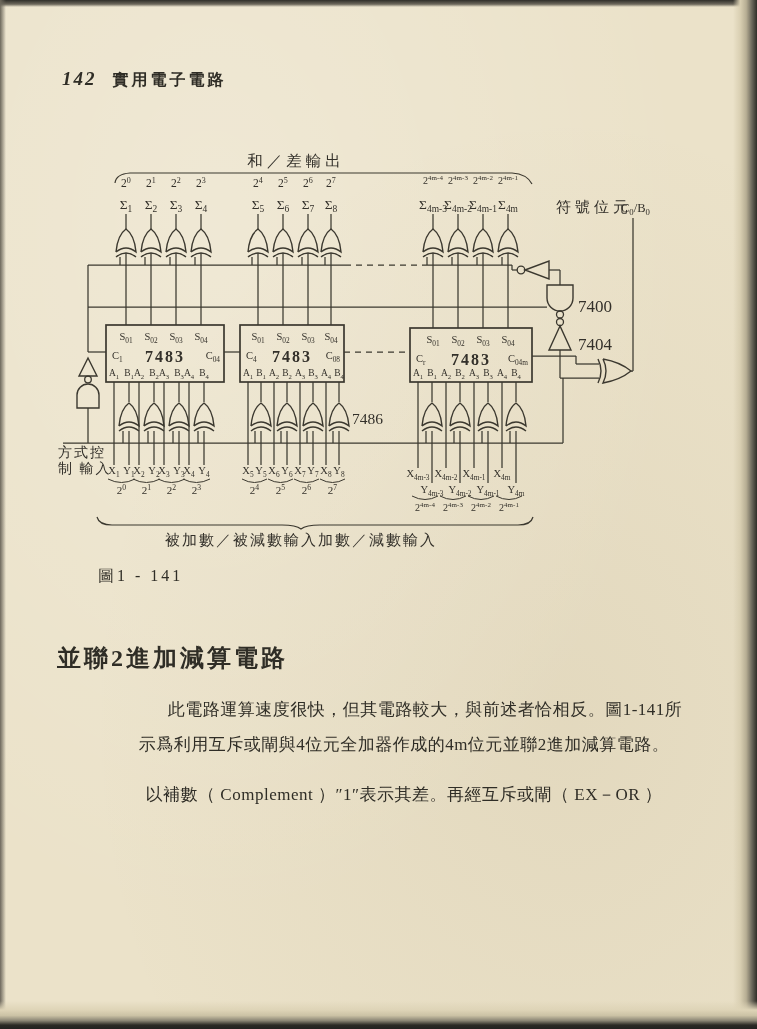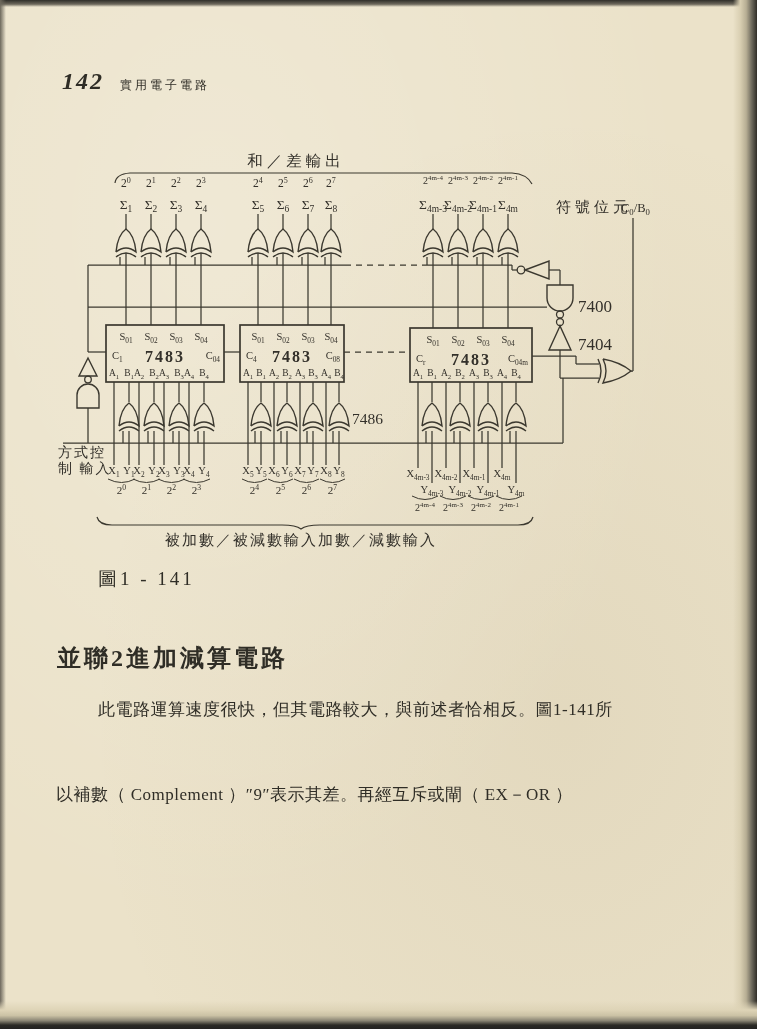--- a/index.html
+++ b/index.html
@@ -13,26 +13,26 @@
   }
   .edge-top{position:absolute;left:0;top:0;width:100%;height:7px;
     background:linear-gradient(#2f2e29,#6d685c 60%,rgba(0,0,0,0));}
   .edge-left{position:absolute;left:0;top:0;width:6px;height:100%;
     background:linear-gradient(90deg,#6d685c,rgba(0,0,0,0));}
   .edge-right{position:absolute;right:0;top:0;width:24px;height:100%;
     background:linear-gradient(90deg,rgba(0,0,0,0) 0%,#d9cfb2 30%,#b7ae94 55%,#6e6a5d 78%,#302e28 100%);}
   .edge-bottom{position:absolute;left:0;bottom:0;width:100%;height:28px;
     background:linear-gradient(rgba(0,0,0,0) 0%,#ded4b7 32%,#cbc2a5 52%,#8b8675 70%,#2b2a25 86%,#222120 100%);}
   .header{position:absolute;left:62px;top:68px;display:flex;align-items:baseline;gap:16px;}
-  .pageno{font-size:24px;font-weight:bold;letter-spacing:2px;font-style:italic;}
-  .booktitle{font-size:12px;letter-spacing:3px;font-weight:normal;}
+  .pageno{font-size:19px;font-weight:bold;letter-spacing:2px;font-style:italic;}
+  .booktitle{font-size:16px;letter-spacing:3px;font-weight:bold;}
   #diagram{position:absolute;left:0;top:0;}
-  .caption{position:absolute;left:98px;top:566px;font-size:19px;letter-spacing:3px;}
+  .caption{position:absolute;left:98px;top:566px;font-size:16px;letter-spacing:3px;}
   .heading{position:absolute;left:57px;top:642px;font-size:24px;font-weight:bold;letter-spacing:3px;margin:0;}
-  .para{position:absolute;left:56px;width:664px;font-size:17px;letter-spacing:0.5px;}
+  .para{position:absolute;left:72px;width:664px;font-size:17px;letter-spacing:0.5px;text-align:center;}
   #para1{top:692px;line-height:35px;}
   #para2{top:778px;line-height:33px;}
   .tline{white-space:nowrap;}
   .tline.indent{padding-left:42px;}
   .para sub,.para sup{font-size:11px;letter-spacing:0;}
 </style>
 </head>
 <body>
 
 <div class="page">
@@ -344,17 +344,18 @@
       <path d="M97,517 Q99,525 112,525 L282,525 Q296,525 301,529 Q306,525 320,525 L518,525 Q531,525 533,517" fill="none" stroke="#3b382f" stroke-width="1.2"></path>
       <text x="301" y="545" fill="#33302a" font-size="15" font-family="'Liberation Serif','DejaVu Serif',serif" text-anchor="middle" letter-spacing="2"><tspan>被加數／被減數輸入加數／減數輸入</tspan></text>
     </svg>
 
   <div class="caption">圖1 - 141</div>
 
   <h2 class="heading">並聯2進加減算電路</h2>
 
   <div class="para" id="para1">
       <div class="tline indent">此電路運算速度很快，但其電路較大，與前述者恰相反。圖1-141所</div>
+      <div class="tline">示爲利用互斥或閘與4位元全加器作成的4m位元並聯2進加減算電路。</div>
     </div>
   <div class="para" id="para2">
-      <div class="tline">以補數（ Complement ）″9″表示其差。再經互斥或閘（ EX－OR ）</div>
+      <div class="tline">以補數（ Complement ）″1″表示其差。再經互斥或閘（ EX－OR ）</div>
     </div>
 </div>
 
 </body></html>

